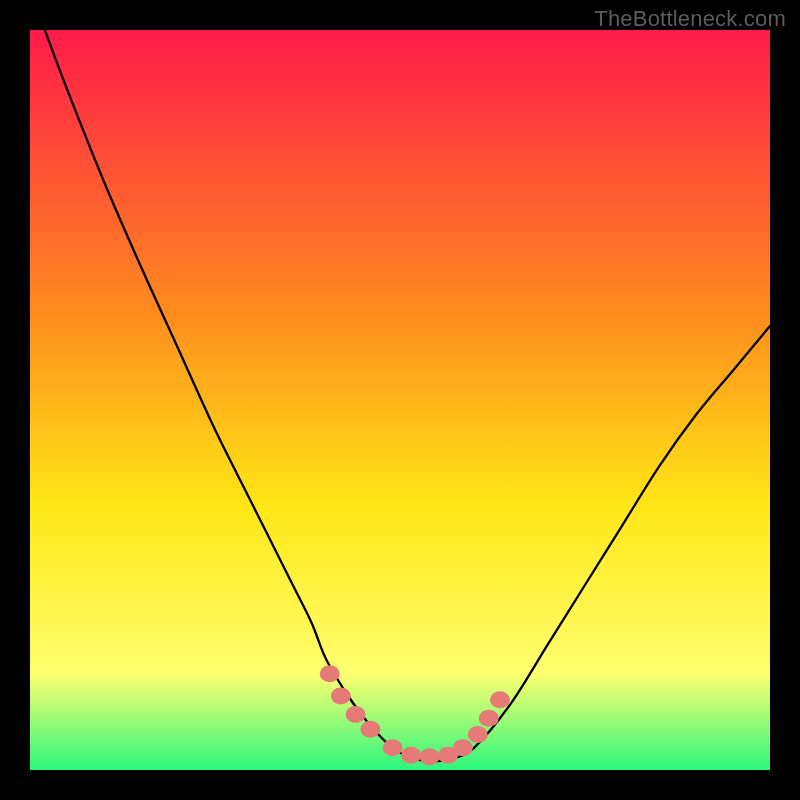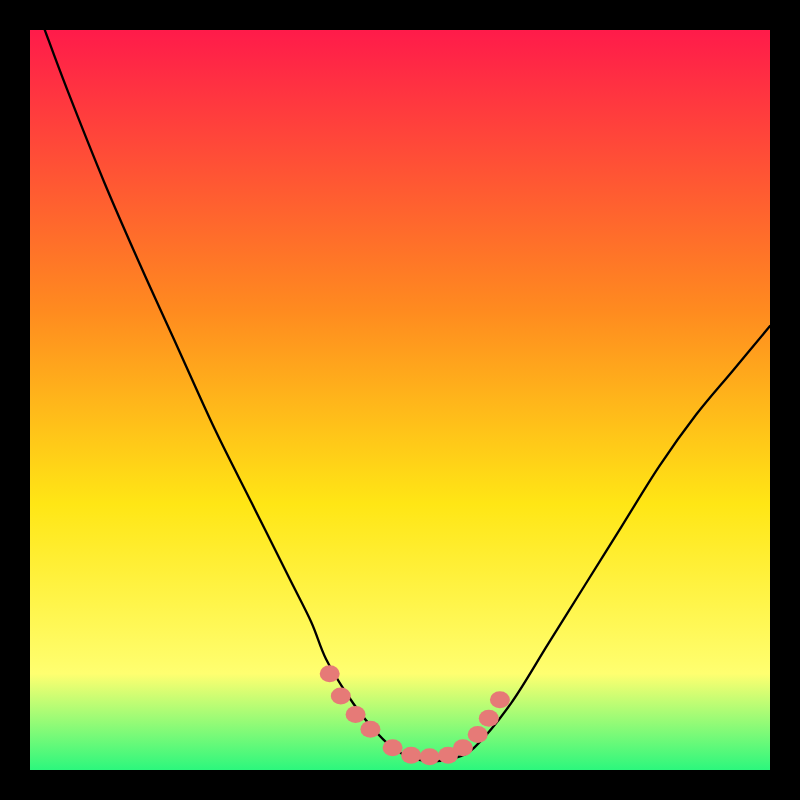--- a/index.html
+++ b/index.html
@@ -30,20 +30,21 @@
     color: #5c5c5c;
     font-size: 22px;
     letter-spacing: 0.2px;
     font-weight: 400;
   }
 </style>
 </head>
 <body>
 
 <div class="frame">
+  <div class="watermark">TheBottleneck.com</div>
 
   <svg class="plot" viewBox="0 0 740 740" preserveAspectRatio="none">
     <defs>
       <linearGradient id="bg-grad" x1="0" y1="0" x2="0" y2="1">
         <stop id="g0" offset="0%" stop-color="#ff1b4a"></stop>
         <stop id="g1" offset="38%" stop-color="#ff8b1f"></stop>
         <stop id="g2" offset="64%" stop-color="#ffe615"></stop>
         <stop id="g3" offset="87%" stop-color="#ffff70"></stop>
         <stop id="g4" offset="100%" stop-color="#2cf77d"></stop>
       </linearGradient>

